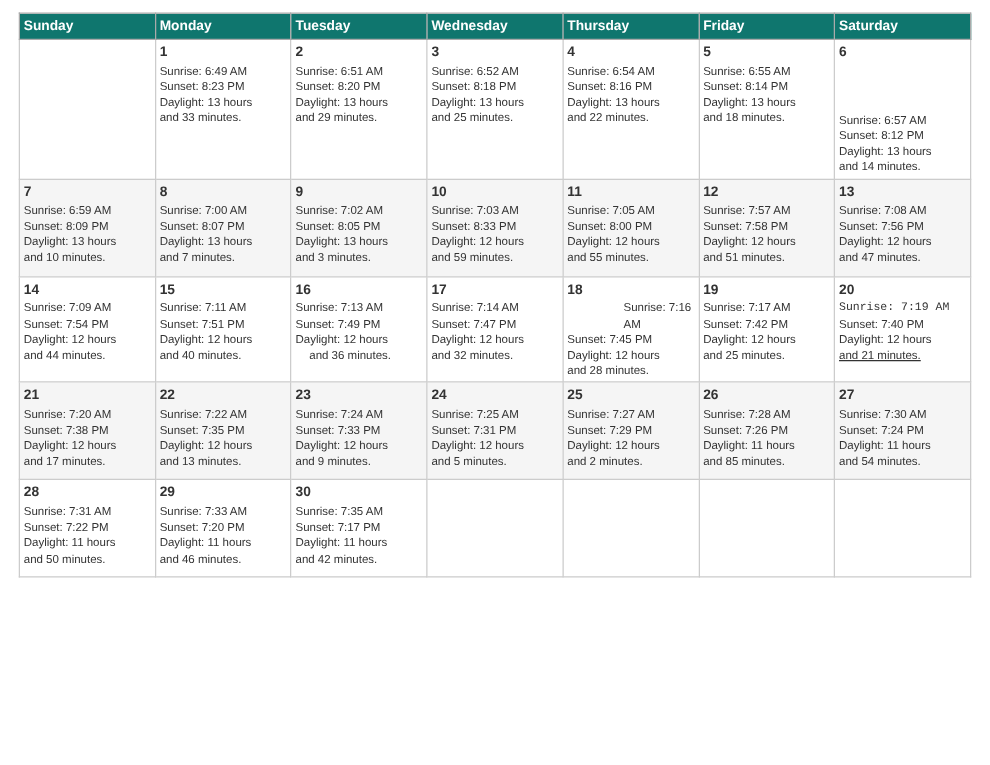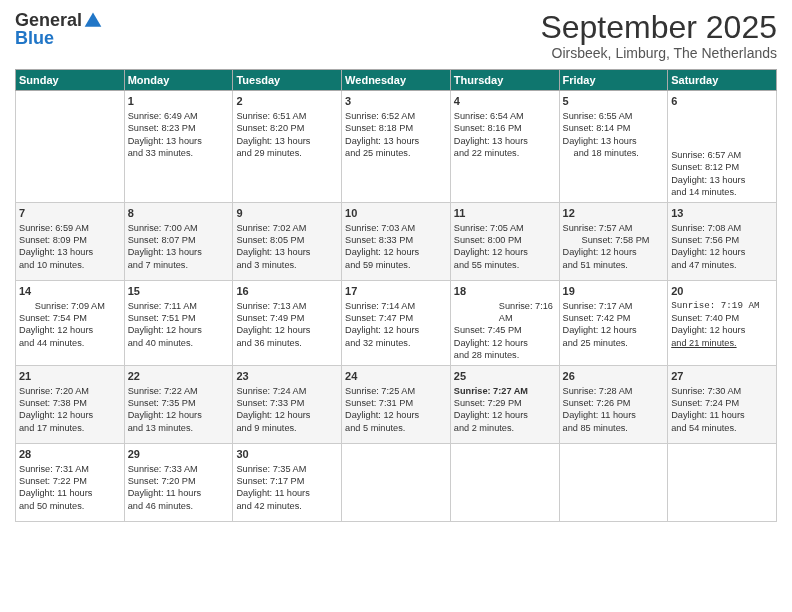--- a/index.html
+++ b/index.html
@@ -90,35 +90,20 @@
       background-color: #f5f5f5;
     }
     tbody tr td.empty {
       background: #fff;
     }
   </style>
 </head>
 <body>
 
 <div class="page">
-  <div class="header">
-    <div class="logo">
-      <div class="logo-text">
-        <span class="logo-general">General</span>
-        <svg class="logo-icon" viewBox="0 0 24 24">
-          <polygon points="12,3 22,20 2,20" fill="#2176c7"></polygon>
-        </svg>
-      </div>
-      <div class="logo-blue" style="font-size:18px;font-weight:bold;color:#2176c7;margin-top:-2px;">Blue</div>
-    </div>
-    <div class="title-block">
-      <div class="main-title">September 2025</div>
-      <div class="subtitle">Oirsbeek, Limburg, The Netherlands</div>
-    </div>
-  </div>
 
   <table>
     <thead>
       <tr>
       <th>Sunday</th>
           <th>Monday</th>
           <th>Tuesday</th>
           <th>Wednesday</th>
           <th>Thursday</th>
           <th>Friday</th>
@@ -154,21 +139,21 @@
             <span style="display: block;">Sunrise: 6:54 AM</span>
             <span style="display: block;">Sunset: 8:16 PM</span>
             <span style="display: block;">Daylight: 13 hours</span>
             <span style="display: block;">and 22 minutes.</span>
           </td>
           <td>
             <span class="day-number">5</span>
             <span style="display: block;">Sunrise: 6:55 AM</span>
             <span style="display: block;">Sunset: 8:14 PM</span>
             <span style="display: block;">Daylight: 13 hours</span>
-            <span style="display: block; margin-left: 11px;">and 18 minutes.</span>
+            <span style="display: block;">and 18 minutes.</span>
           </td>
           <td>
             <span class="day-number">6</span>
             <span style="display: block; margin-top: 40px;">Sunrise: 6:57 AM</span>
             <span style="display: block;">Sunset: 8:12 PM</span>
             <span style="display: block;">Daylight: 13 hours</span>
             <span style="display: block;">and 14 minutes.</span>
           </td>
         </tr>
         <tr>
@@ -203,53 +188,53 @@
           <td>
             <span class="day-number">11</span>
             <span style="display: block;">Sunrise: 7:05 AM</span>
             <span style="display: block;">Sunset: 8:00 PM</span>
             <span style="display: block;">Daylight: 12 hours</span>
             <span style="display: block;">and 55 minutes.</span>
           </td>
           <td>
             <span class="day-number">12</span>
             <span style="display: block;">Sunrise: 7:57 AM</span>
-            <span style="display: block; margin-left: 19px;">Sunset: 7:58 PM</span>
+            <span style="display: block;">Sunset: 7:58 PM</span>
             <span style="display: block;">Daylight: 12 hours</span>
             <span style="display: block;">and 51 minutes.</span>
           </td>
           <td>
             <span class="day-number">13</span>
             <span style="display: block;">Sunrise: 7:08 AM</span>
             <span style="display: block;">Sunset: 7:56 PM</span>
             <span style="display: block;">Daylight: 12 hours</span>
             <span style="display: block;">and 47 minutes.</span>
           </td>
         </tr>
         <tr>
           <td>
             <span class="day-number">14</span>
-            <span style="display: block; text-align: center;">Sunrise: 7:09 AM</span>
+            <span style="display: block;">Sunrise: 7:09 AM</span>
             <span style="display: block;">Sunset: 7:54 PM</span>
             <span style="display: block;">Daylight: 12 hours</span>
             <span style="display: block;">and 44 minutes.</span>
           </td>
           <td>
             <span class="day-number">15</span>
             <span style="display: block;">Sunrise: 7:11 AM</span>
             <span style="display: block;">Sunset: 7:51 PM</span>
             <span style="display: block;">Daylight: 12 hours</span>
             <span style="display: block;">and 40 minutes.</span>
           </td>
           <td>
             <span class="day-number">16</span>
             <span style="display: block;">Sunrise: 7:13 AM</span>
             <span style="display: block;">Sunset: 7:49 PM</span>
             <span style="display: block;">Daylight: 12 hours</span>
-            <span style="display: block;">and 36 minutes.</span>
+            <span style="display: block; margin-left: 11px;">and 36 minutes.</span>
           </td>
           <td>
             <span class="day-number">17</span>
             <span style="display: block;">Sunrise: 7:14 AM</span>
             <span style="display: block;">Sunset: 7:47 PM</span>
             <span style="display: block;">Daylight: 12 hours</span>
             <span style="display: block;">and 32 minutes.</span>
           </td>
           <td>
             <span class="day-number">18</span>
@@ -297,21 +282,21 @@
           </td>
           <td>
             <span class="day-number">24</span>
             <span style="display: block;">Sunrise: 7:25 AM</span>
             <span style="display: block;">Sunset: 7:31 PM</span>
             <span style="display: block;">Daylight: 12 hours</span>
             <span style="display: block;">and 5 minutes.</span>
           </td>
           <td>
             <span class="day-number">25</span>
-            <span style="display: block; font-weight: bold;">Sunrise: 7:27 AM</span>
+            <span style="display: block;">Sunrise: 7:27 AM</span>
             <span style="display: block;">Sunset: 7:29 PM</span>
             <span style="display: block;">Daylight: 12 hours</span>
             <span style="display: block;">and 2 minutes.</span>
           </td>
           <td>
             <span class="day-number">26</span>
             <span style="display: block;">Sunrise: 7:28 AM</span>
             <span style="display: block;">Sunset: 7:26 PM</span>
             <span style="display: block;">Daylight: 11 hours</span>
             <span style="display: block;">and 85 minutes.</span>

